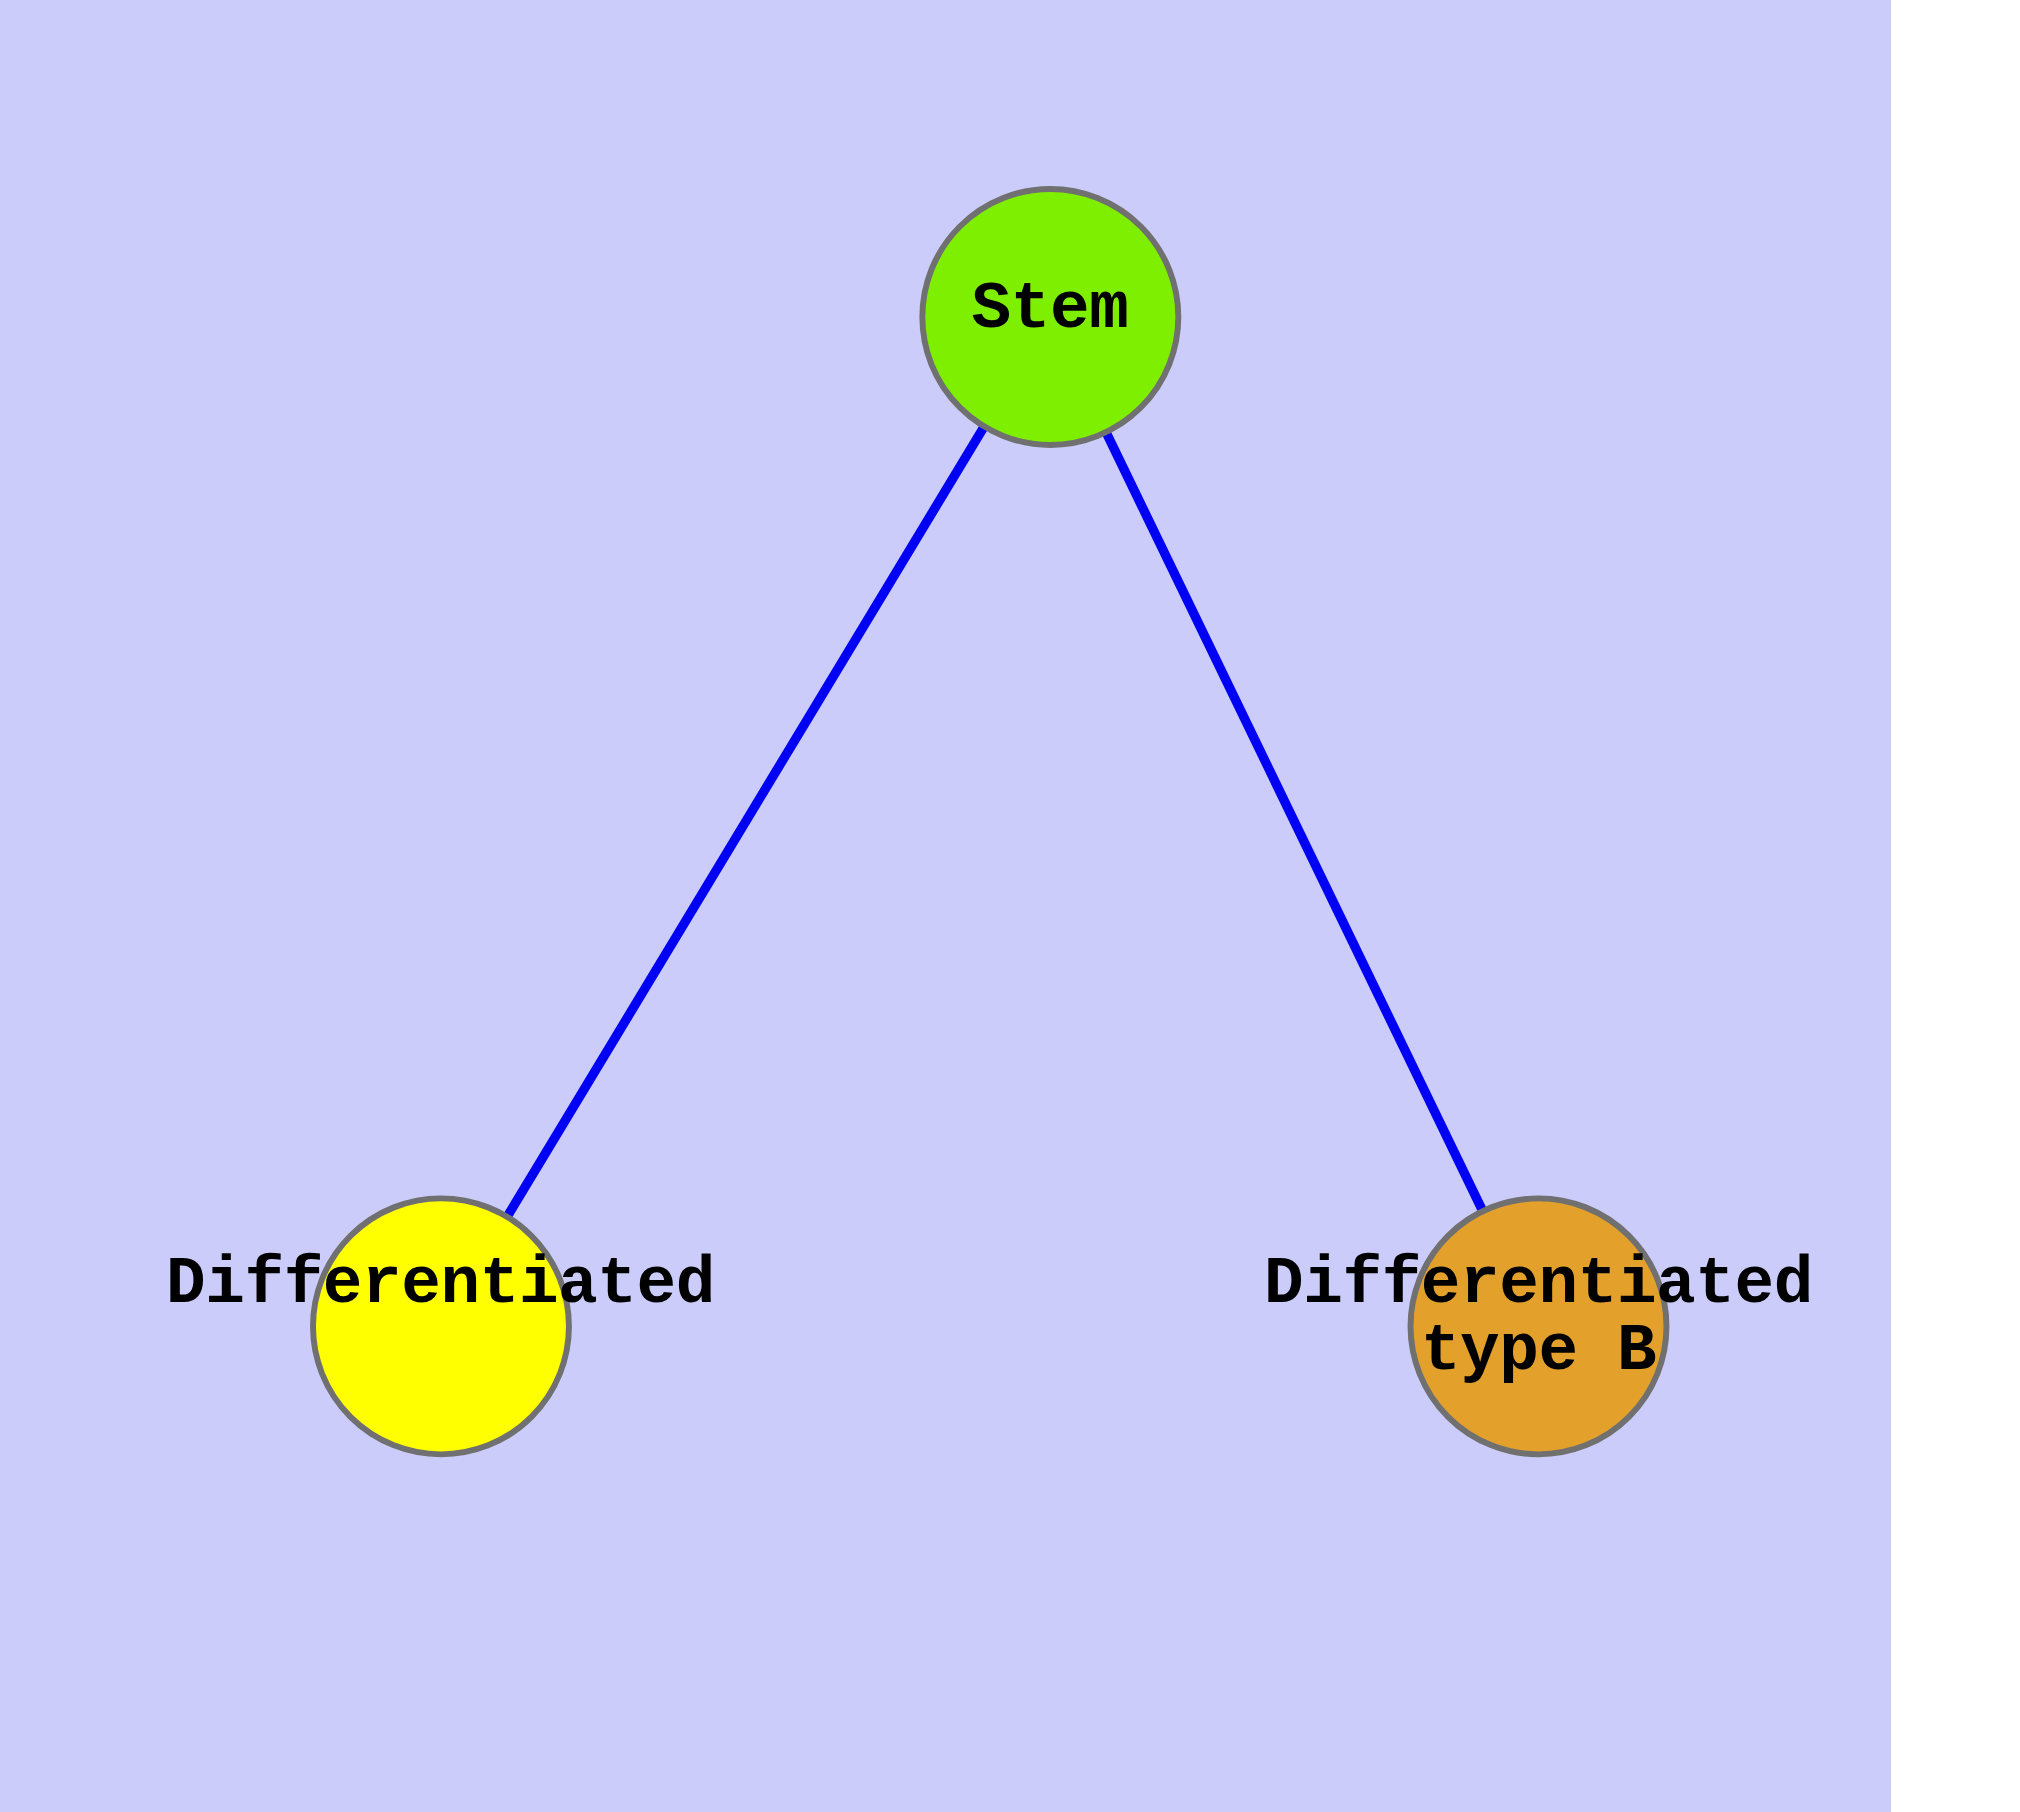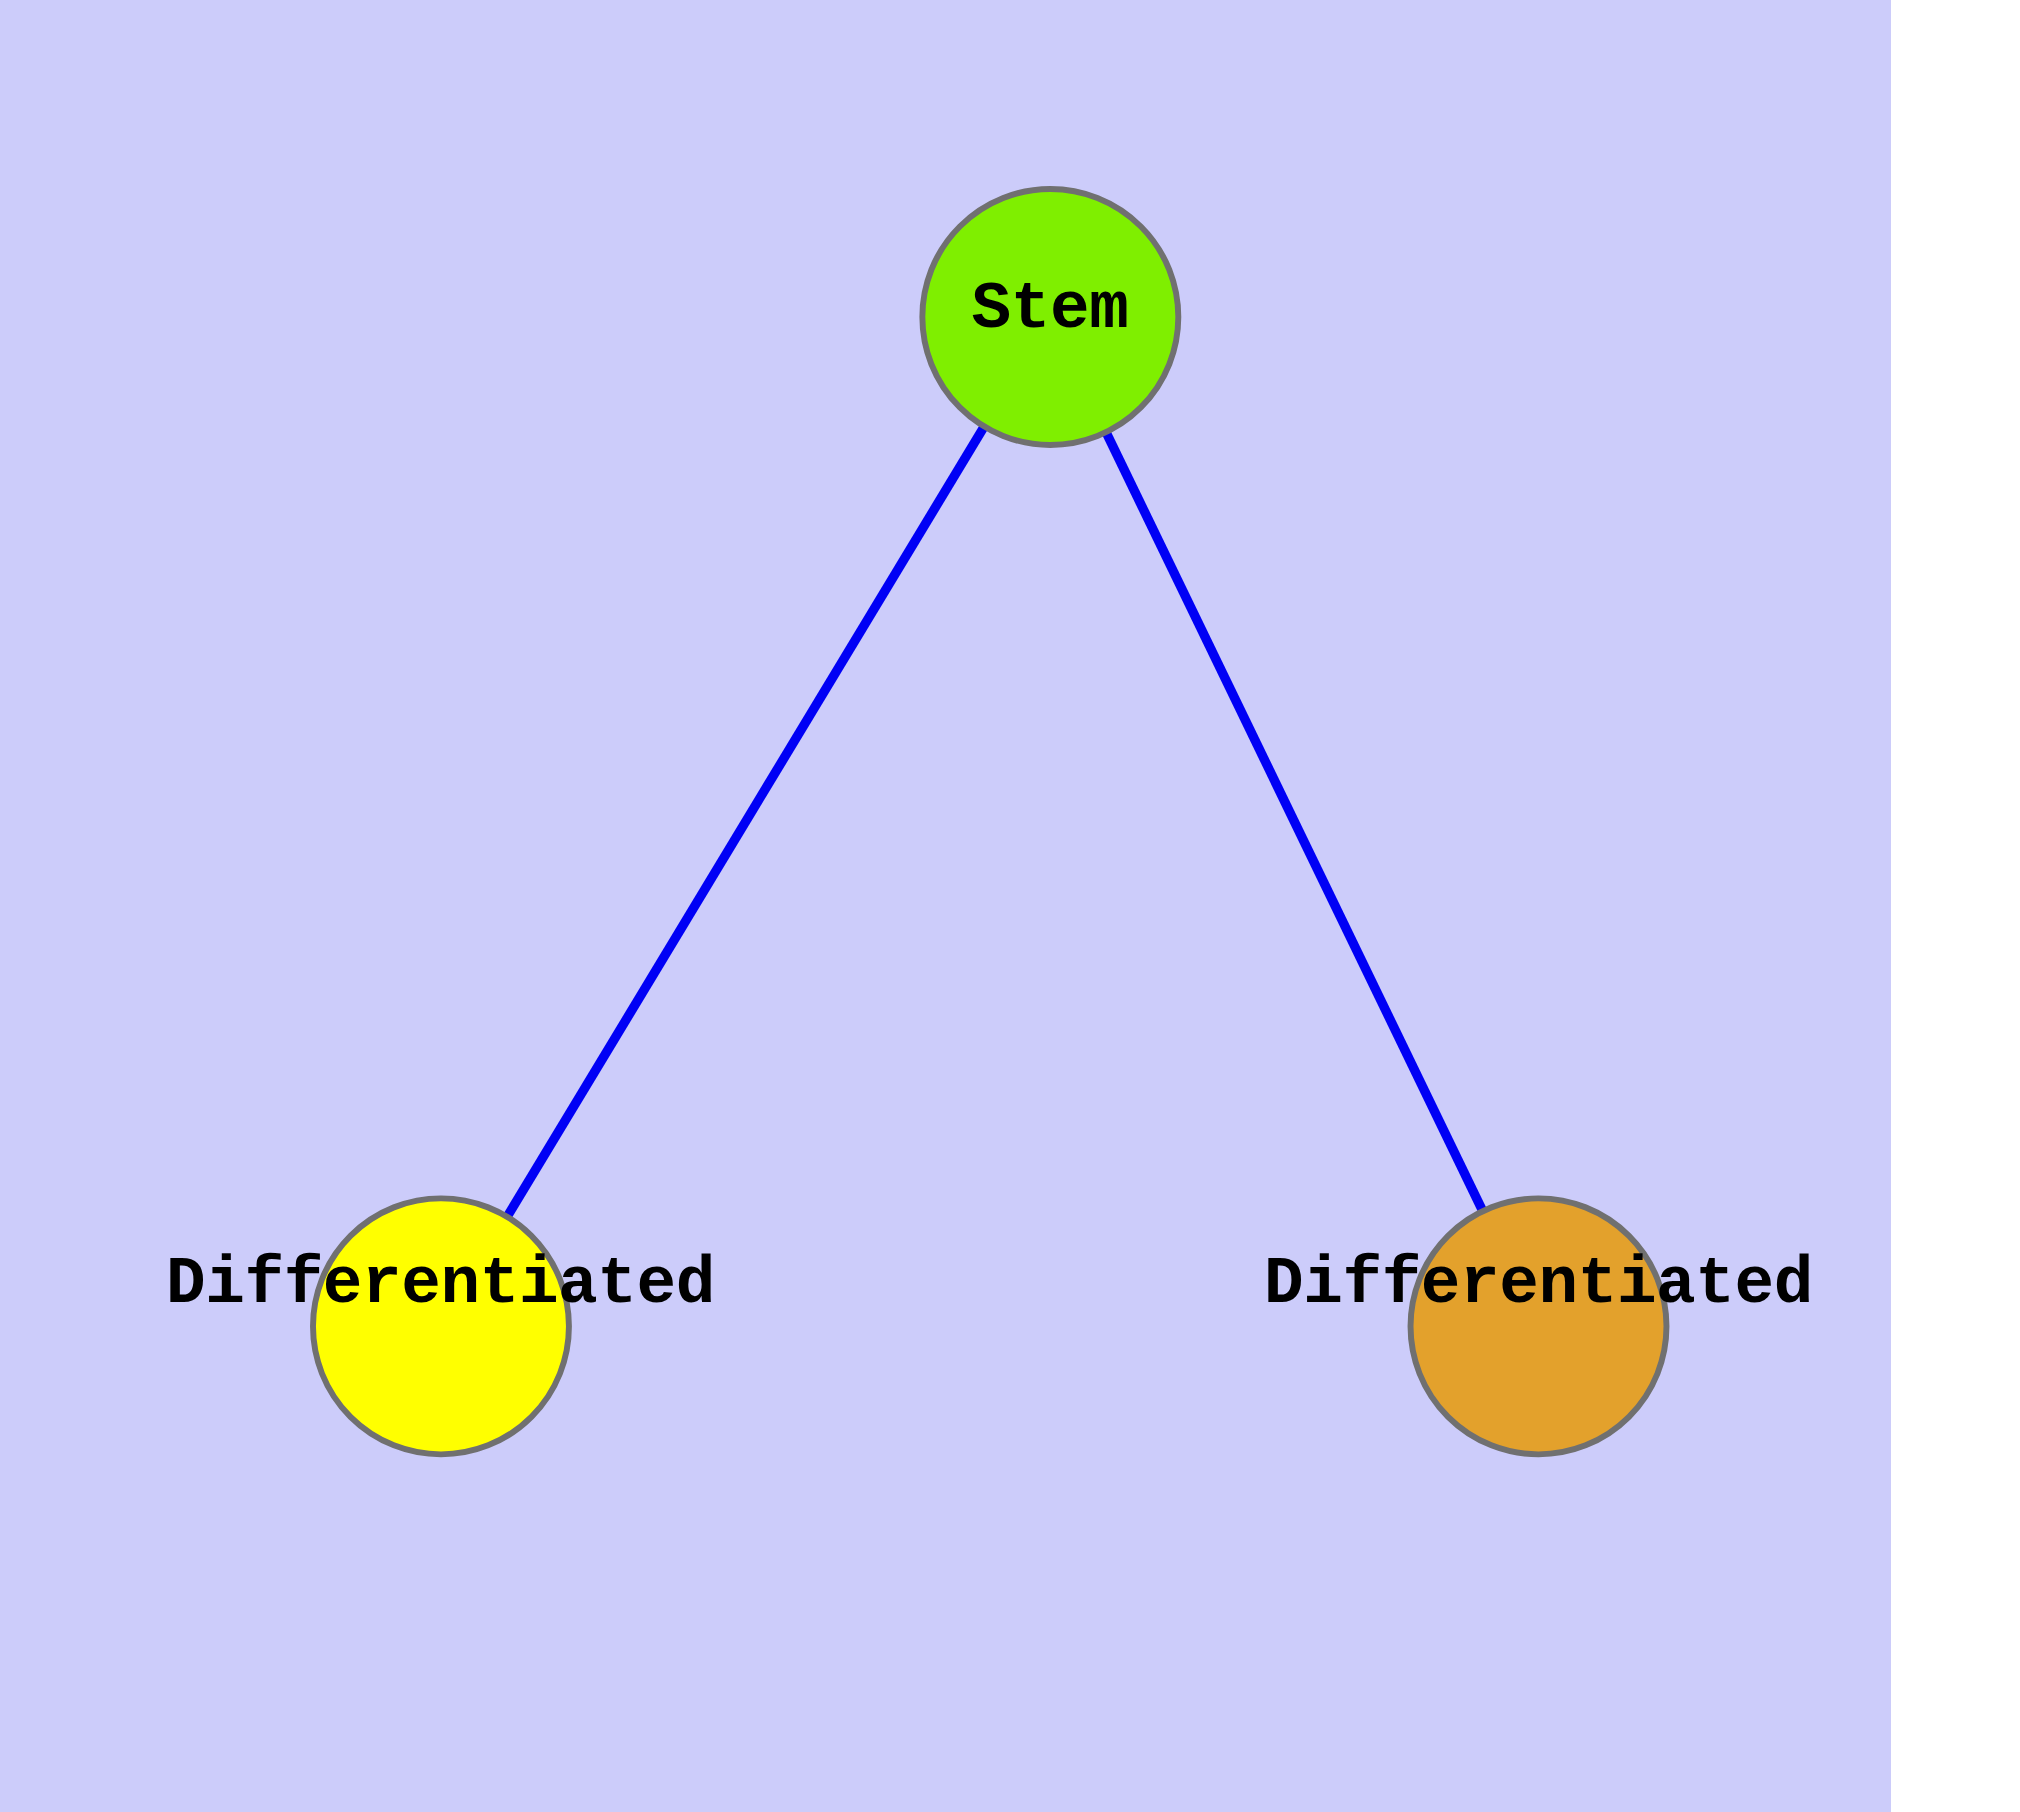--- a/index.html
+++ b/index.html
@@ -79,16 +79,17 @@
   <div class="node-label" id="label-stem">
     <span class="lbl-line">Stem</span>
   </div>
 
   <div class="node-label" id="label-typea">
     <span class="lbl-line">Differentiated</span>
   </div>
 
   <div class="node-label" id="label-typeb">
     <span class="lbl-line">Differentiated</span>
+    <span class="lbl-line">type B</span>
   </div>
 
 </div>
 
 
 </body></html>

